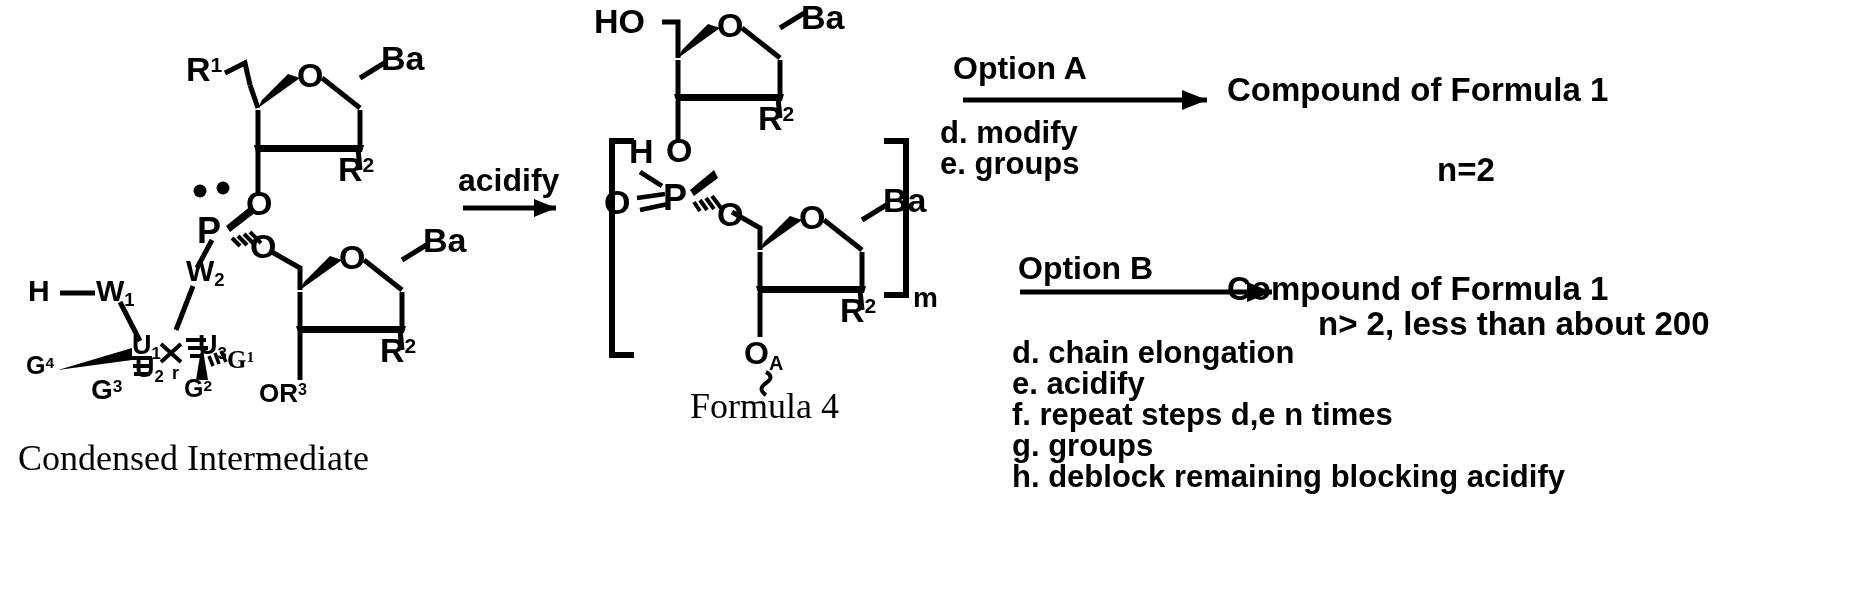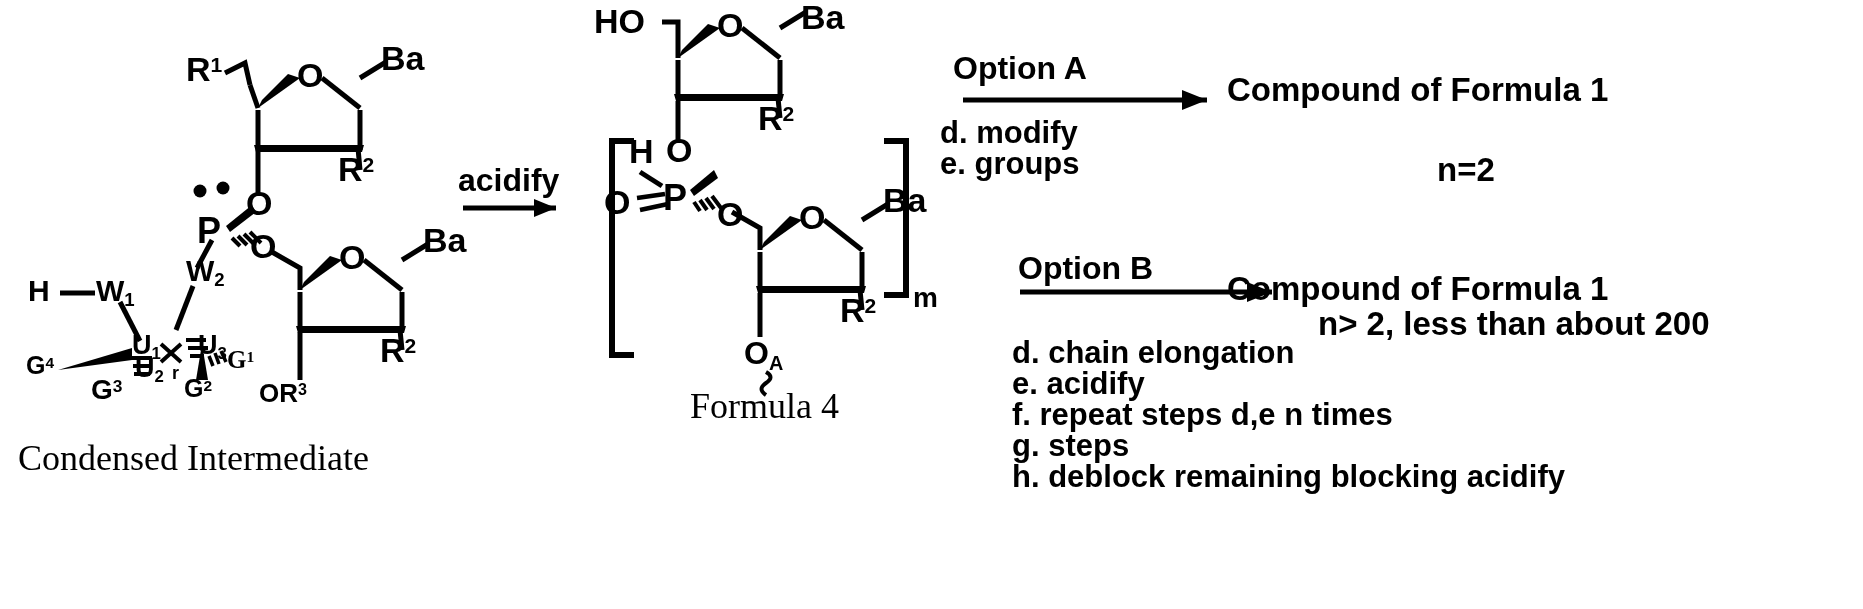--- a/index.html
+++ b/index.html
@@ -239,16 +239,16 @@
 <div class="lbl" style="left:953px;top:52px;font-size:32px;">Option A</div>
 <div class="lbl" style="left:940px;top:117px;font-size:31px;">d. modify</div>
 <div class="lbl" style="left:940px;top:148px;font-size:31px;">e. groups</div>
 <div class="lbl" style="left:1227px;top:73px;font-size:33px;">Compound of Formula 1</div>
 <div class="lbl" style="left:1437px;top:108px;font-size:33px;margin-top:45px;">n=2</div>
 
 <div class="lbl" style="left:1018px;top:252px;font-size:32px;">Option B</div>
 <div class="lbl" style="left:1012px;top:337px;font-size:31px;">d. chain elongation</div>
 <div class="lbl" style="left:1012px;top:368px;font-size:31px;">e. acidify</div>
 <div class="lbl" style="left:1012px;top:399px;font-size:31px;">f. repeat steps d,e n times</div>
-<div class="lbl" style="left:1012px;top:430px;font-size:31px;">g. steps</div>
+<div class="lbl" style="left:1012px;top:430px;font-size:31px;">g. groups</div>
 <div class="lbl" style="left:1012px;top:461px;font-size:31px;">h. deblock remaining blocking acidify</div>
 <div class="lbl" style="left:1227px;top:272px;font-size:33px;">Compound of Formula 1</div>
 <div class="lbl" style="left:1318px;top:307px;font-size:33px;">n&gt; 2, less than about 200</div>
 
 </body></html>

